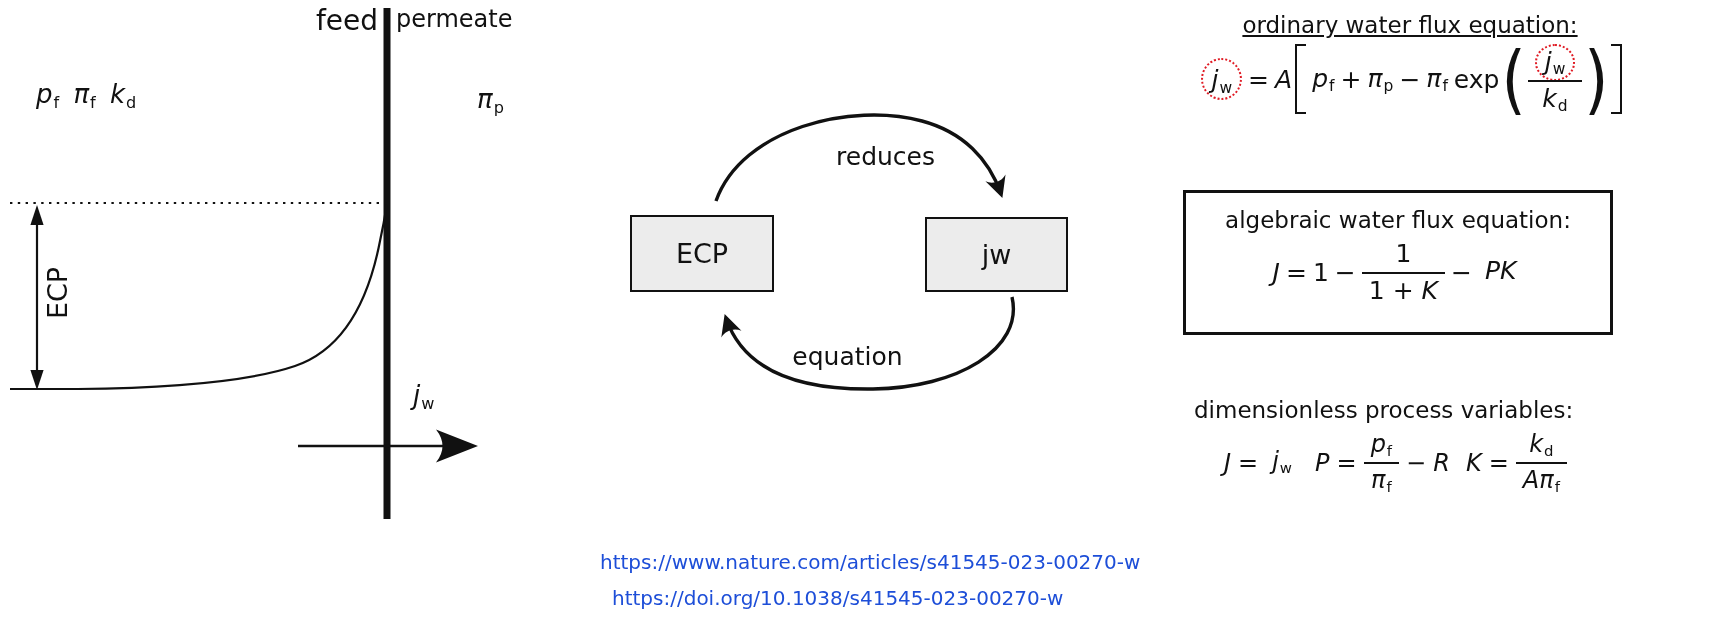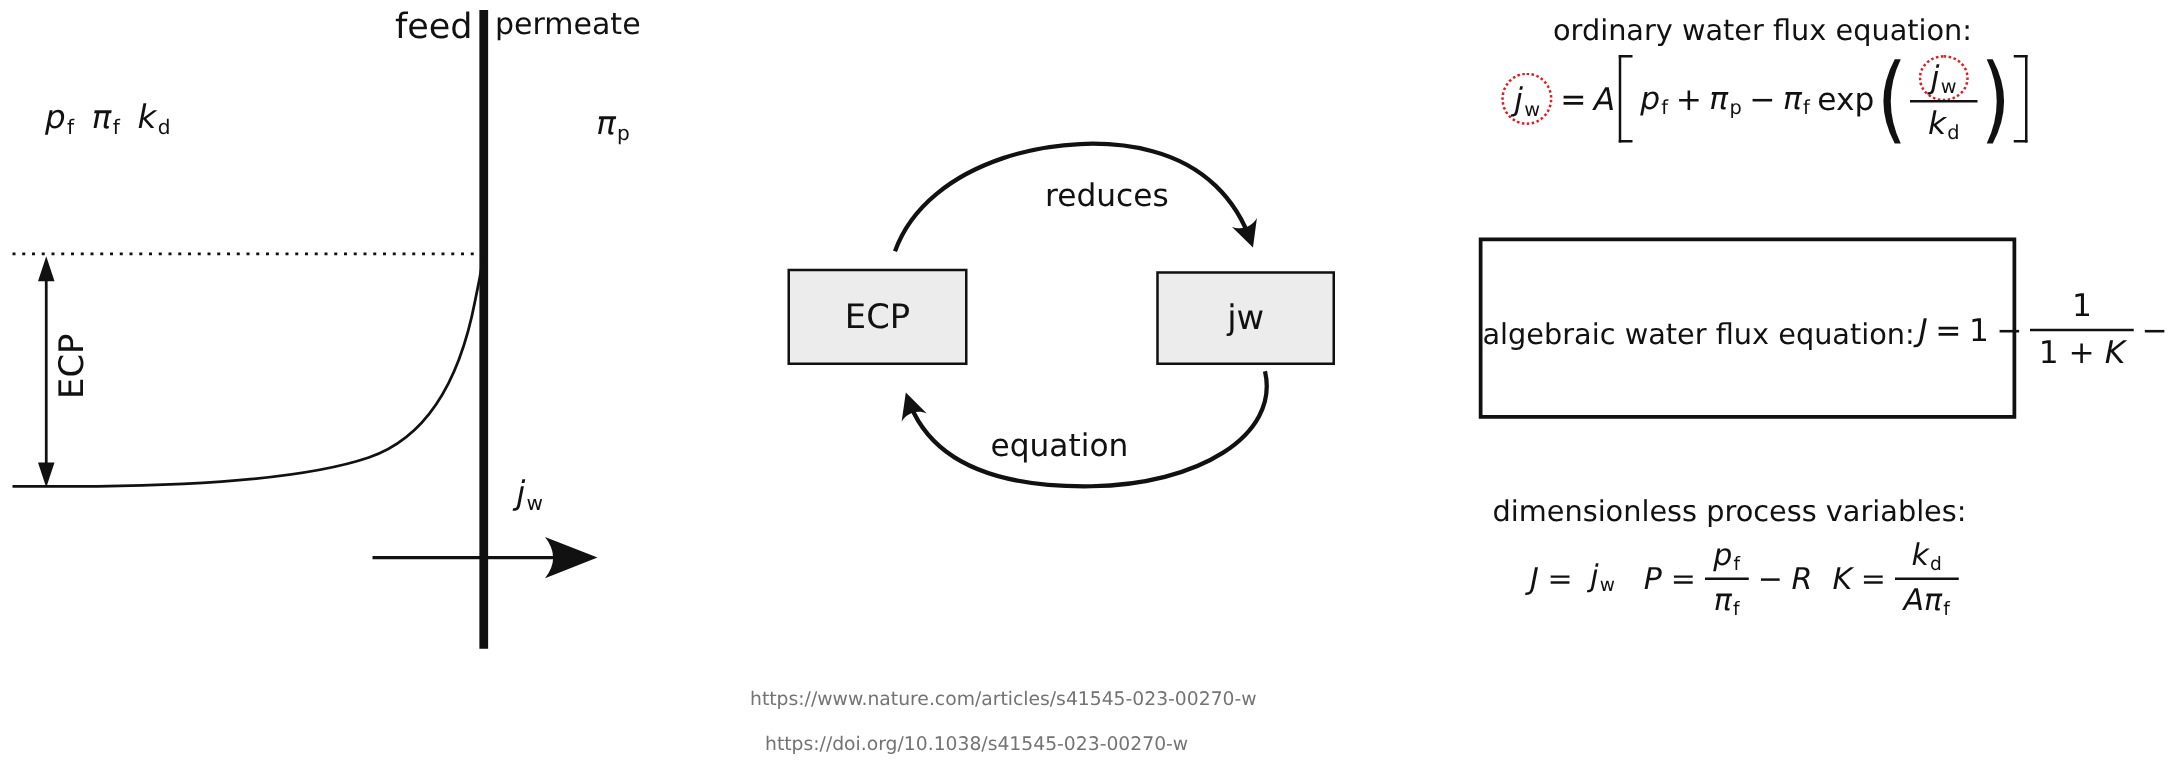--- a/index.html
+++ b/index.html
@@ -22,22 +22,22 @@
   .frac .num{padding:1px 7px 3px;}
   .frac .den{border-top:2.2px solid var(--ink);padding:3px 7px 1px;align-self:stretch;}
   .circled{display:inline-block;border:2.4px dotted var(--red);border-radius:50%;padding:5px 8px 2px;}
   .circled-sm{display:inline-block;border:2.2px dotted var(--red);border-radius:50%;padding:2px 8px 1px;margin-bottom:-5px;}
   .sqbr{width:9px;align-self:stretch;margin:1px 0;}
   .sqbr.l{border:2.6px solid var(--ink);border-right:none;margin-right:3px;}
   .sqbr.r{border:2.6px solid var(--ink);border-left:none;margin-left:3px;}
   .bigparen{font-size:62px;font-weight:normal;display:inline-block;transform:scaleY(1.22);line-height:0.9;margin:0 -1px;}
   .node-box{border:2.8px solid var(--ink);background:var(--boxfill);display:flex;align-items:center;justify-content:center;font-size:27px;}
   .loop-lbl{font-size:25px;text-align:center;}
-  .url{font-size:15px;color:#737373;white-space:nowrap;cursor:pointer;}
-  .boxed{border:3px solid var(--ink);box-sizing:border-box;display:flex;flex-direction:row;align-items:center;}
+  .url{font-size:20px;color:#1d4ed8;white-space:nowrap;cursor:pointer;}
+  .boxed{border:3px solid var(--ink);box-sizing:border-box;display:flex;flex-direction:column;align-items:center;}
 </style>
 </head>
 <body>
 
 <div id="page">
 
   <svg class="abs" style="left:0;top:0;" width="1734" height="620" viewBox="0 0 1734 620">
     <defs>
       <marker id="mLoop" viewBox="0 0 12 12" refX="9" refY="6" markerWidth="7.5" markerHeight="7.5" orient="auto-start-reverse">
         <path d="M1,1 L11,6 L1,11 C3.6,8.2 3.6,3.8 1,1 Z" fill="#111111"></path>
@@ -88,21 +88,21 @@
   <div class="abs node-box" style="left:630px;top:215px;width:140px;height:73px;">
     <span>ECP</span>
   </div>
   <div class="abs node-box" style="left:925px;top:217px;width:139px;height:71px;">
     <span>jw</span>
   </div>
   <div class="abs loop-lbl" style="left:790px;top:142px;width:145px;text-align:right;">reduces</div>
   <div class="abs loop-lbl" style="left:775px;top:342px;width:145px;">equation</div>
 
   <div class="abs" style="left:1180px;top:11px;width:460px;">
-    <div class="eq-title" style="text-align:center;">ordinary water flux equation:</div>
+    <div class="eq-title" style="text-align:center;text-decoration:underline;">ordinary water flux equation:</div>
     <div class="eqrow gap6" style="justify-content:center;margin-top:2px;">
       <span class="circled"><span class="v">j</span><sub class="s">w</sub></span>
       <span>=</span>
       <span class="v">A</span>
       <span class="sqbr l"></span>
       <span><span class="v">p</span><sub class="s">f</sub></span>
       <span>+</span>
       <span><span class="v">π</span><sub class="s">p</sub></span>
       <span>−</span>
       <span><span class="v">π</span><sub class="s">f</sub></span>

